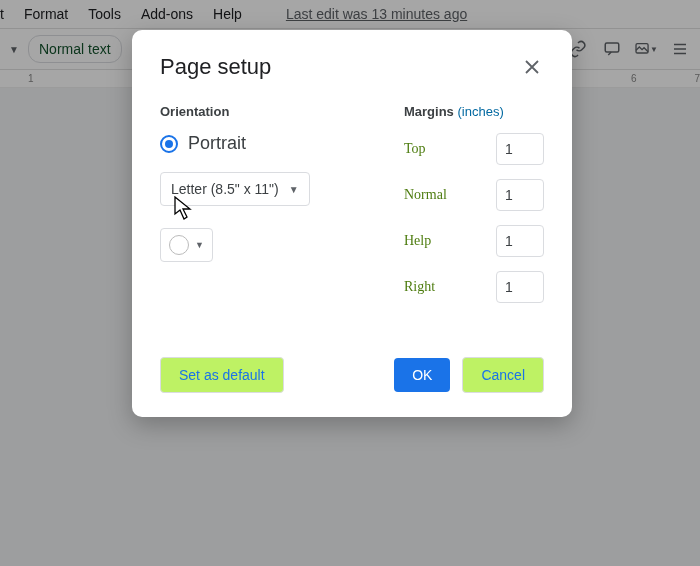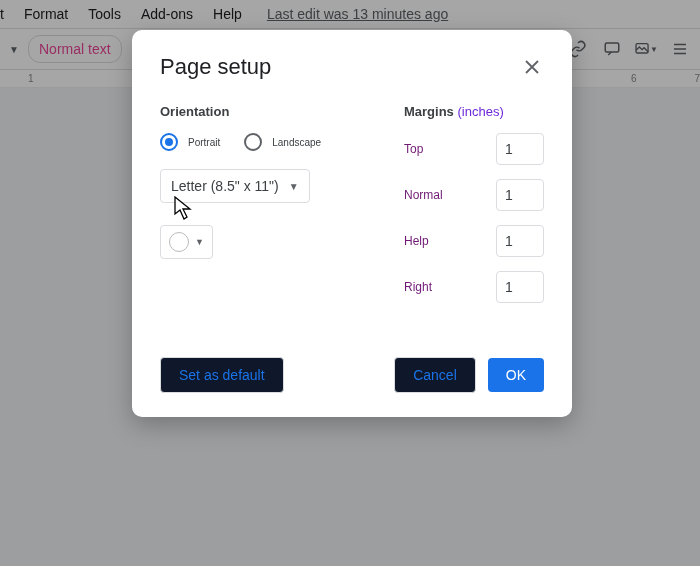--- a/index.html
+++ b/index.html
@@ -1,52 +1,52 @@
 <!DOCTYPE html>
 <html><head>
   <meta charset="utf-8">
   <style>
     * { box-sizing: border-box; margin: 0; padding: 0; font-family: Arial, sans-serif; }
     body { width: 700px; height: 566px; overflow: hidden; position: relative; background: #fff; }
     .backdrop { position: absolute; inset: 0; }
     .menubar { display: flex; align-items: center; gap: 20px; padding: 6px 0 6px 0; font-size: 14px; color: #202124; }
     .menubar .menu-item { }
-    .menubar .last-edit { text-decoration: underline; color: #5f6368; margin-left: 5px; }
+    .menubar .last-edit { text-decoration: underline; color: #5f6368; margin-left: 24px; }
     .toolbar { border-top: 1px solid #e0e0e0; border-bottom: 1px solid #e0e0e0; padding: 6px 8px; display: flex; align-items: center; gap: 8px; }
     .toolbar .chev { width: 12px; height: 20px; display: inline-flex; align-items: center; justify-content: center; color: #5f6368; font-size: 10px; }
-    .toolbar .style-select { border: 1px solid #dadce0; border-radius: 12px; padding: 5px 10px; font-size: 14px; color: #ec4899; }
+    .toolbar .style-select { border: 1px solid #dadce0; border-radius: 12px; padding: 5px 10px; font-size: 14px; color: #14532d; }
     .toolbar .right-icons { margin-left: auto; display: flex; gap: 10px; align-items: center; }
     .icon-btn { width: 24px; height: 24px; display: inline-flex; align-items: center; justify-content: center; color: #5f6368; }
     .ruler { height: 18px; background: #fff; font-size: 10px; color: #888; display: flex; align-items: center; padding-left: 28px; gap: 58px; border-bottom: 1px solid #eee; }
     .canvas { background: #f1f3f4; height: 500px; }
     .dim-overlay { position: absolute; inset: 0; background: rgba(0,0,0,0.35); }
     .dialog { position: absolute; left: 132px; top: 30px; width: 440px; background: #fff; border-radius: 10px; box-shadow: 0 8px 24px rgba(0,0,0,0.25); padding: 24px 28px; }
     .dialog-header { display: flex; align-items: center; justify-content: space-between; margin-bottom: 24px; }
     .dialog-title { font-family: "Google Sans", Arial, sans-serif; font-size: 22px; color: #202124; font-weight: 400; }
     .close-x { font-size: 18px; color: #5f6368; cursor: pointer; width: 24px; height: 24px; display: inline-flex; align-items: center; justify-content: center; }
     .dialog-body { display: flex; gap: 48px; }
     .col-left { flex: 1; }
     .col-right { flex: 0 0 140px; }
     .section-label { font-size: 13px; font-weight: 600; color: #3c4043; margin-bottom: 14px; }
-    .section-label .hint { font-weight: 400; color: #6d28d9; }
+    .section-label .hint { font-weight: 400; color: #0369a1; }
     .radio-row { display: flex; align-items: center; gap: 24px; margin-bottom: 18px; }
-    .radio-opt { display: flex; align-items: center; gap: 10px; font-size: 10px; color: #3c4043; position: relative; }
+    .radio-opt { display: flex; align-items: center; gap: 10px; font-size: 18px; color: #3c4043; position: relative; }
     .radio-outer { width: 18px; height: 18px; border: 2px solid #5f6368; border-radius: 50%; display: inline-flex; align-items: center; justify-content: center; }
     .radio-opt.selected .radio-outer { border-color: #1a73e8; }
     .radio-inner { width: 8px; height: 8px; border-radius: 50%; background: #1a73e8; }
     .paper-select { border: 1px solid #dadce0; border-radius: 4px; padding: 8px 10px; font-size: 14px; color: #3c4043; display: inline-flex; align-items: center; gap: 10px; margin-bottom: 22px; }
     .paper-select .caret { font-size: 10px; color: #5f6368; }
     .color-swatch { border: 1px solid #dadce0; border-radius: 4px; padding: 6px 8px; display: inline-flex; align-items: center; gap: 6px; }
     .swatch-circle { width: 20px; height: 20px; border-radius: 50%; border: 1px solid #bbb; background: #fff; }
     .margin-row { display: flex; align-items: center; justify-content: space-between; margin-bottom: 14px; }
-    .margin-row label { font-size: 12px; color: #701a75; }
+    .margin-row label { font-size: 14px; color: #4d7c0f; font-family: Liberation Serif, serif; }
     .margin-input { width: 48px; border: 1px solid #dadce0; border-radius: 4px; padding: 7px 8px; font-size: 14px; color: #3c4043; text-align: left; }
     .dialog-footer { display: flex; align-items: center; margin-top: 40px; gap: 12px; }
     .btn { border-radius: 4px; font-family: "Google Sans", Arial, sans-serif; font-size: 14px; padding: 9px 18px; cursor: pointer; font-weight: 500; }
-    .btn-outline { border: 1px solid #dadce0; background: #0f172a; color: #1a73e8; }
+    .btn-outline { border: 1px solid #dadce0; background: #bef264; color: #1a73e8; }
     .btn-primary { border: none; background: #1a73e8; color: #fff; }
     .spacer { flex: 1; }
     .cursor-arrow { position: absolute; left: 174px; top: 196px; pointer-events: none; }
   </style>
 </head>
 <body>
 
 <div class="backdrop">
   <div class="menubar">
     <span class="menu-item">t</span>
@@ -112,24 +112,20 @@
   <div class="dialog-body">
     <div class="col-left">
       <div class="section-label">Orientation</div>
       <div class="radio-row">
         <div class="radio-opt selected">
           <span class="radio-outer">
               <span class="radio-inner"></span>
             </span>
           <span>Portrait</span>
         </div>
-        <div class="radio-opt">
-          <span class="radio-outer"></span>
-          <span>Landscape</span>
-        </div>
       </div>
 
       <div class="paper-select">
         <span>Letter (8.5" x 11")</span>
         <span class="caret">▼</span>
       </div>
 
       <div class="color-swatch">
         <span class="swatch-circle"></span>
         <span class="caret" style="font-size:9px;color:#5f6368;">▼</span>
@@ -156,20 +152,20 @@
       <div class="margin-row">
         <label>Right</label>
         <input class="margin-input" value="1" style="">
       </div>
     </div>
   </div>
 
   <div class="dialog-footer">
     <button class="btn btn-outline">Set as default</button>
     <div class="spacer"></div>
+    <button class="btn btn-primary">OK</button>
     <button class="btn btn-outline">Cancel</button>
-    <button class="btn btn-primary">OK</button>
   </div>
 </div>
 
 <svg class="cursor-arrow" width="22" height="26" viewBox="0 0 22 26">
   <path d="M1 1 L1 18 L6 14 L10 23 L13 21 L9 13 L16 13 Z" fill="white" stroke="black" stroke-width="1.3"></path>
 </svg>
 
 </body></html>

